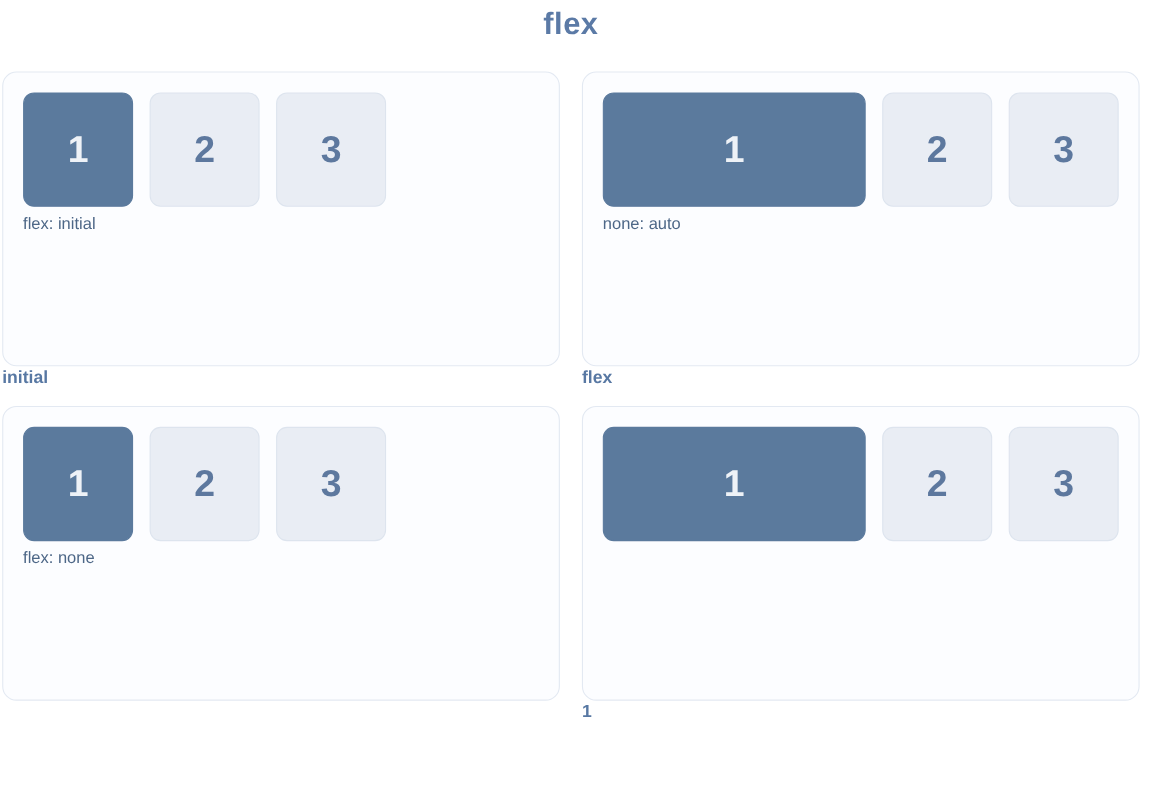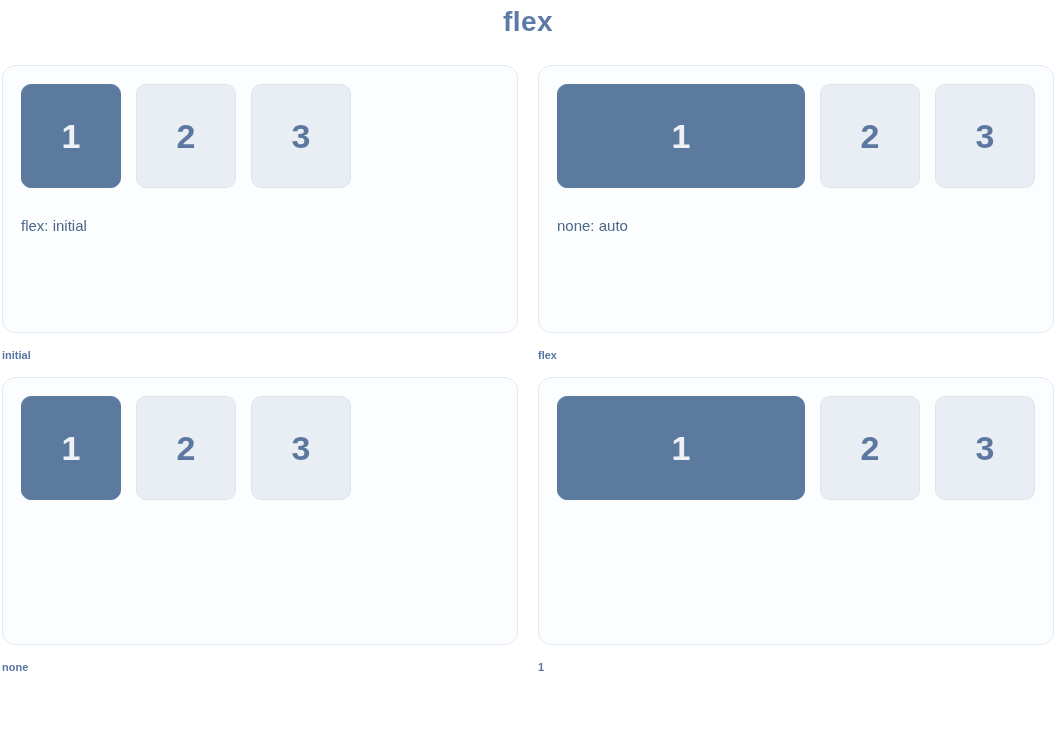--- a/index.html
+++ b/index.html
@@ -2,21 +2,21 @@
 <html><head>
 <meta charset="utf-8">
 <style>
   * { box-sizing: border-box; margin: 0; padding: 0; }
   html, body {
     width: 1056px; height: 733px;
     background: #ffffff;
     font-family: "Liberation Sans", sans-serif;
     overflow: hidden;
   }
-  .page { padding: 2px 2px 0 2px; }
+  .page { padding: 2px 20px 0 2px; }
 
   .page-title {
     margin-top: 0;
     padding-top: 2px;
     text-align: center;
     font-size: 28px;
     line-height: 36px;
     font-weight: 700;
     color: #5b7aa6;
     letter-spacing: 0.5px;
@@ -68,30 +68,30 @@
     color: #eef2f7;
   }
 
   
   .demo-initial .box-primary { flex: initial; }
   .demo-auto    .box-primary { flex: auto; }
   .demo-none    .box-primary { flex: none; }
   .demo-one     .box-primary { flex: 1; }
 
   .caption {
-    margin-top: 29px;
+    margin-top: 7px;
     font-size: 15px;
     font-weight: 500;
     color: #4d6787;
   }
 
   .panel-label {
-    margin-top: 16px;
+    margin-top: 2px;
     margin-bottom: 16px;
-    font-size: 11px;
+    font-size: 16px;
     font-weight: 700;
     color: #5878a3;
   }
 </style>
 </head>
 <body>
 
 <div class="page">
 
   <h1 class="page-title">flex</h1>
@@ -122,22 +122,22 @@
       <div class="panel-label">flex</div>
     </section>
 
     <section class="demo demo-none">
       <div class="panel">
         <div class="boxes">
           <div class="box box-primary">1</div>
           <div class="box">2</div>
           <div class="box">3</div>
         </div>
+        <div class="caption">flex: none</div>
       </div>
-      <div class="panel-label">none</div>
     </section>
 
     <section class="demo demo-one">
       <div class="panel">
         <div class="boxes">
           <div class="box box-primary">1</div>
           <div class="box">2</div>
           <div class="box">3</div>
         </div>
       </div>

